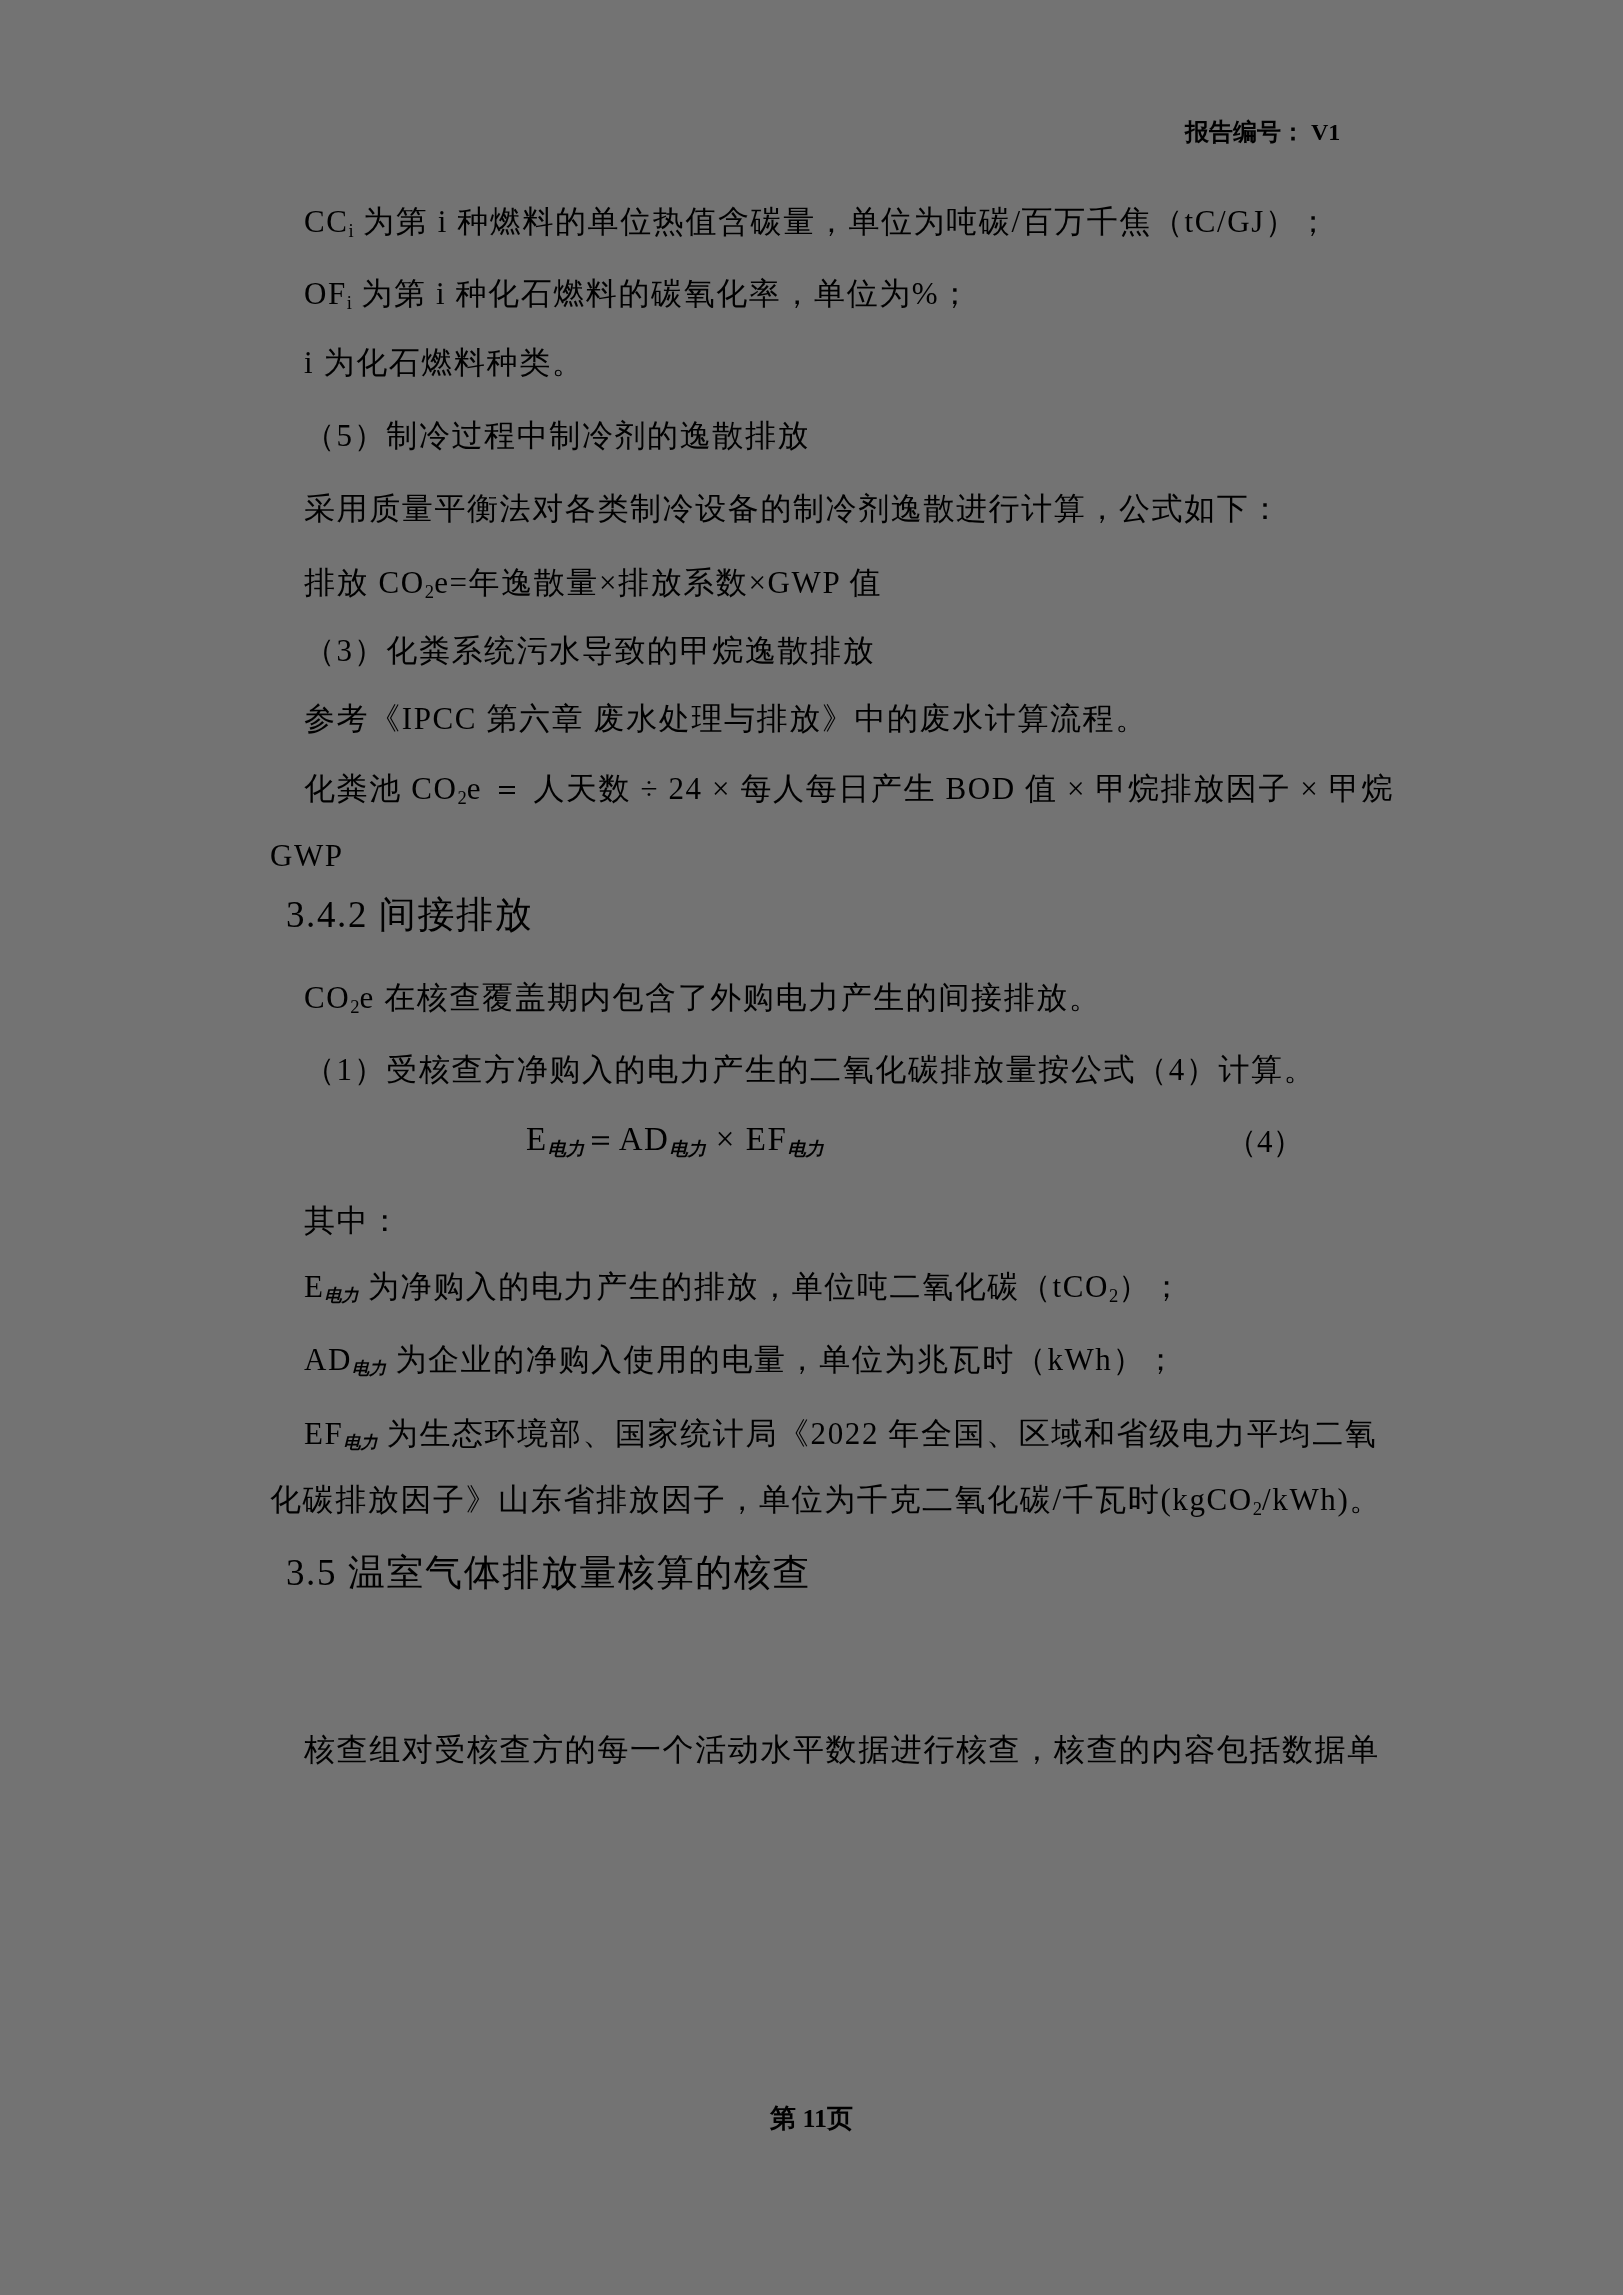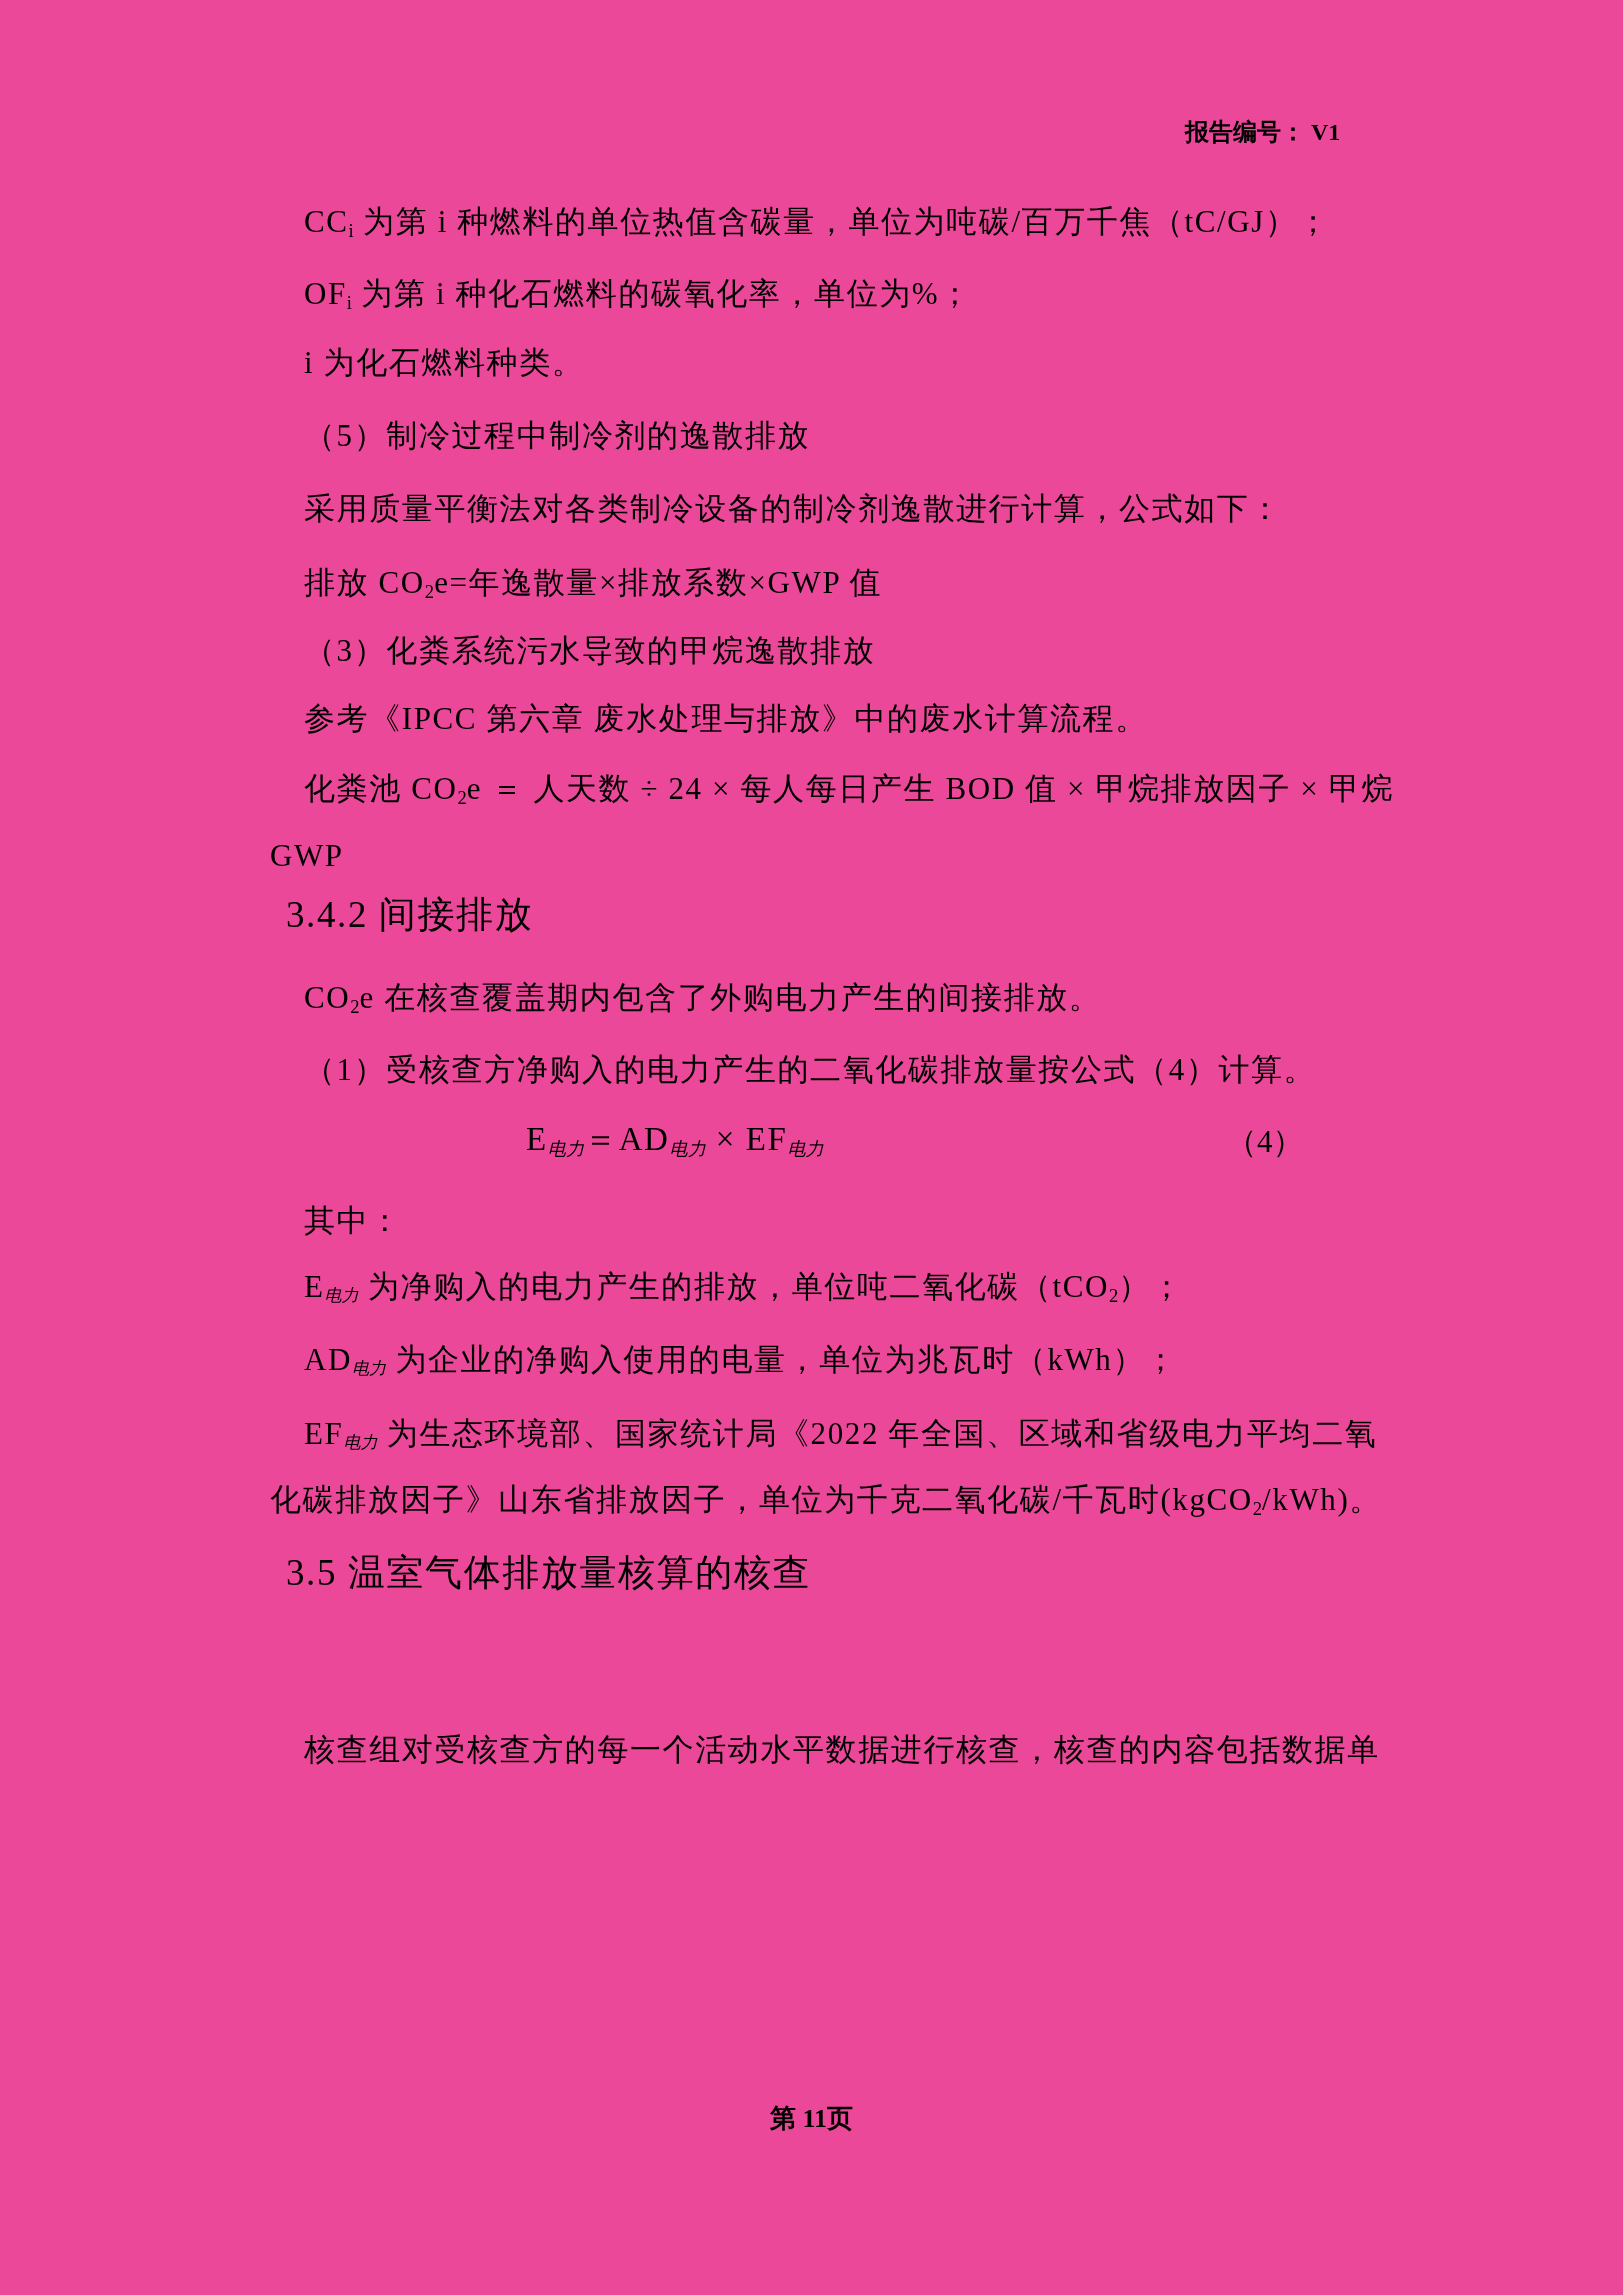--- a/index.html
+++ b/index.html
@@ -1,21 +1,21 @@
 <!DOCTYPE html>
 <html style="font-size:12.6px"><head>
 <meta charset="utf-8">
 <style>
   html, body { margin: 0; padding: 0; background: #888; }
   .page {
     position: relative;
     width: 1623px;
     height: 2295px;
     margin: 0 auto;
-    background: #ec4899;
+    background: #737373;
     font-family: "Liberation Serif", "DejaVu Serif", serif;
     color: #000000;
     overflow: hidden;
   }
   .line {
     position: absolute;
     font-size: 31px;
     line-height: 1.15;
     white-space: nowrap;
     letter-spacing: 1.6px;
@@ -31,21 +31,21 @@
     letter-spacing: 1.6px;
     margin-left: 40px;
   }
   .it { }
   sub {
     font-size: 0.6em;
     line-height: 0;
     vertical-align: -0.25em;
     letter-spacing: 0;
   }
-  sub.cjk { font-size: 0.55em; font-style: italic; }
+  sub.cjk { font-size: 0.55em; font-style: italic; font-weight: bold; }
   .formula-row { left: 526px; font-size: 33px; }
   .formula-tag { position: absolute; left: 1226px; font-size: 31px; }
   .doc-header {
     position: absolute;
     left: 1185px; top: 116px;
     font-size: 24px;
     font-weight: bold;
     white-space: nowrap;
   }
   .doc-footer {

